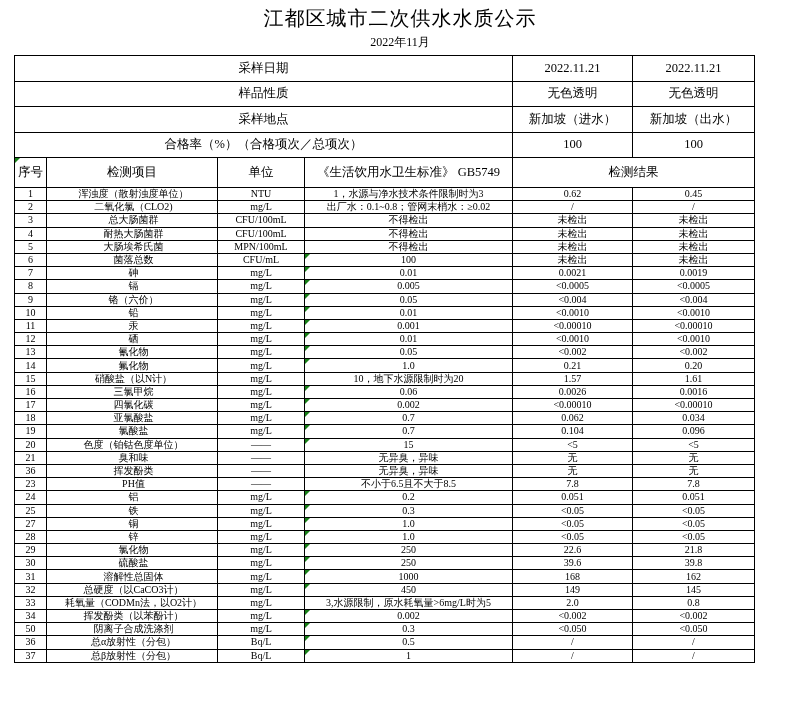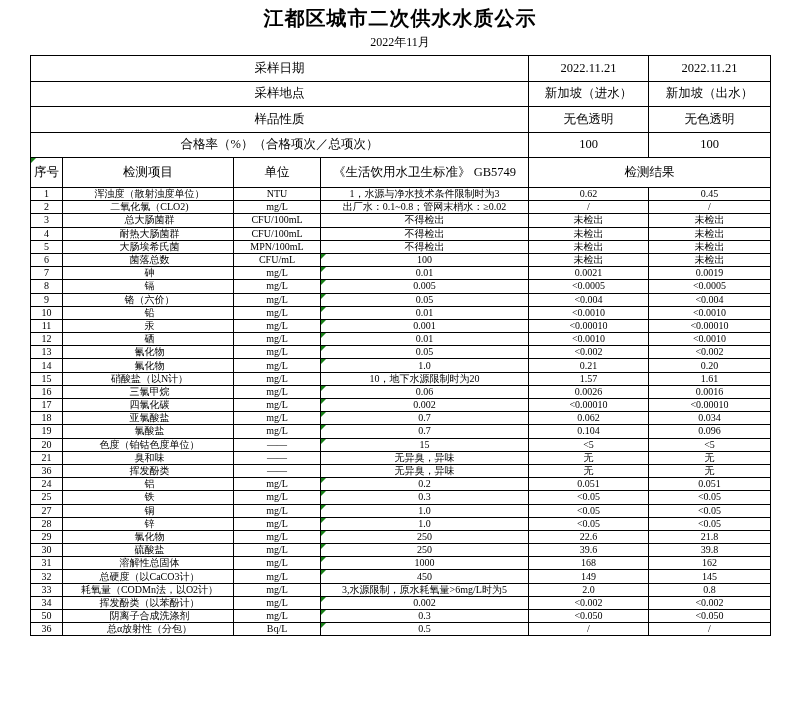--- a/index.html
+++ b/index.html
@@ -6,36 +6,36 @@
   body { font-family: "Liberation Serif", serif; color: #000; }
   .page {
     position: relative;
     width: 800px;
     height: 706px;
     background: #ffffff;
     overflow: hidden;
   }
   .title {
     text-align: center;
-    font-weight: bold;
+    font-weight: normal;
     font-size: 20px;
     padding-top: 5px;
     letter-spacing: 1px;
   }
   .subtitle {
     text-align: center;
     font-weight: normal;
     font-size: 12px;
     margin-top: 2px;
   }
   table.report {
     border-collapse: collapse;
     table-layout: fixed;
     width: 740px;
-    margin: 4px 0 0 30px;
+    margin: 4px 0 0 14px;
   }
   table.report td {
     border: 1px solid #000;
     text-align: center;
     vertical-align: middle;
     padding: 0;
     overflow: hidden;
     white-space: nowrap;
     position: relative;
   }
@@ -71,28 +71,28 @@
         <col style="width:120px">
         <col style="width:122px">
     </colgroup>
     <tbody>
       <tr class="info-row">
         <td colspan="4">采样日期</td>
         <td>2022.11.21</td>
         <td>2022.11.21</td>
       </tr>
       <tr class="info-row">
+        <td colspan="4">样品性质</td>
+        <td>无色透明</td>
+        <td>无色透明</td>
+      </tr>
+      <tr class="info-row">
         <td colspan="4">采样地点</td>
         <td>新加坡（进水）</td>
         <td>新加坡（出水）</td>
-      </tr>
-      <tr class="info-row">
-        <td colspan="4">样品性质</td>
-        <td>无色透明</td>
-        <td>无色透明</td>
       </tr>
       <tr class="info-row">
         <td colspan="4">合格率（%）（合格项次／总项次）</td>
         <td>100</td>
         <td>100</td>
       </tr>
       <tr class="head-row">
         <td class="flag">序号</td>
         <td>检测项目</td>
         <td>单位</td>
@@ -271,20 +271,28 @@
         </tr>
         <tr class="data-row">
           <td class="c-no">36</td>
           <td class="c-item">挥发酚类</td>
           <td class="c-unit">——</td>
           <td class="c-std">无异臭，异味</td>
           <td class="c-res">无</td>
           <td class="c-res">无</td>
         </tr>
         <tr class="data-row">
+          <td class="c-no">23</td>
+          <td class="c-item">PH值</td>
+          <td class="c-unit">——</td>
+          <td class="c-std">不小于6.5且不大于8.5</td>
+          <td class="c-res">7.8</td>
+          <td class="c-res">7.8</td>
+        </tr>
+        <tr class="data-row">
           <td class="c-no">24</td>
           <td class="c-item">铝</td>
           <td class="c-unit">mg/L</td>
           <td class="c-std flag">0.2</td>
           <td class="c-res">0.051</td>
           <td class="c-res">0.051</td>
         </tr>
         <tr class="data-row">
           <td class="c-no">25</td>
           <td class="c-item">铁</td>
@@ -363,18 +371,26 @@
           <td class="c-unit">mg/L</td>
           <td class="c-std flag">0.3</td>
           <td class="c-res">&lt;0.050</td>
           <td class="c-res">&lt;0.050</td>
         </tr>
         <tr class="data-row">
           <td class="c-no">36</td>
           <td class="c-item">总α放射性（分包）</td>
           <td class="c-unit">Bq/L</td>
           <td class="c-std flag">0.5</td>
+          <td class="c-res">/</td>
+          <td class="c-res">/</td>
+        </tr>
+        <tr class="data-row">
+          <td class="c-no">37</td>
+          <td class="c-item">总β放射性（分包）</td>
+          <td class="c-unit">Bq/L</td>
+          <td class="c-std flag">1</td>
           <td class="c-res">/</td>
           <td class="c-res">/</td>
         </tr>
       </tbody>
   </table>
 </div>
 
 </body></html>

